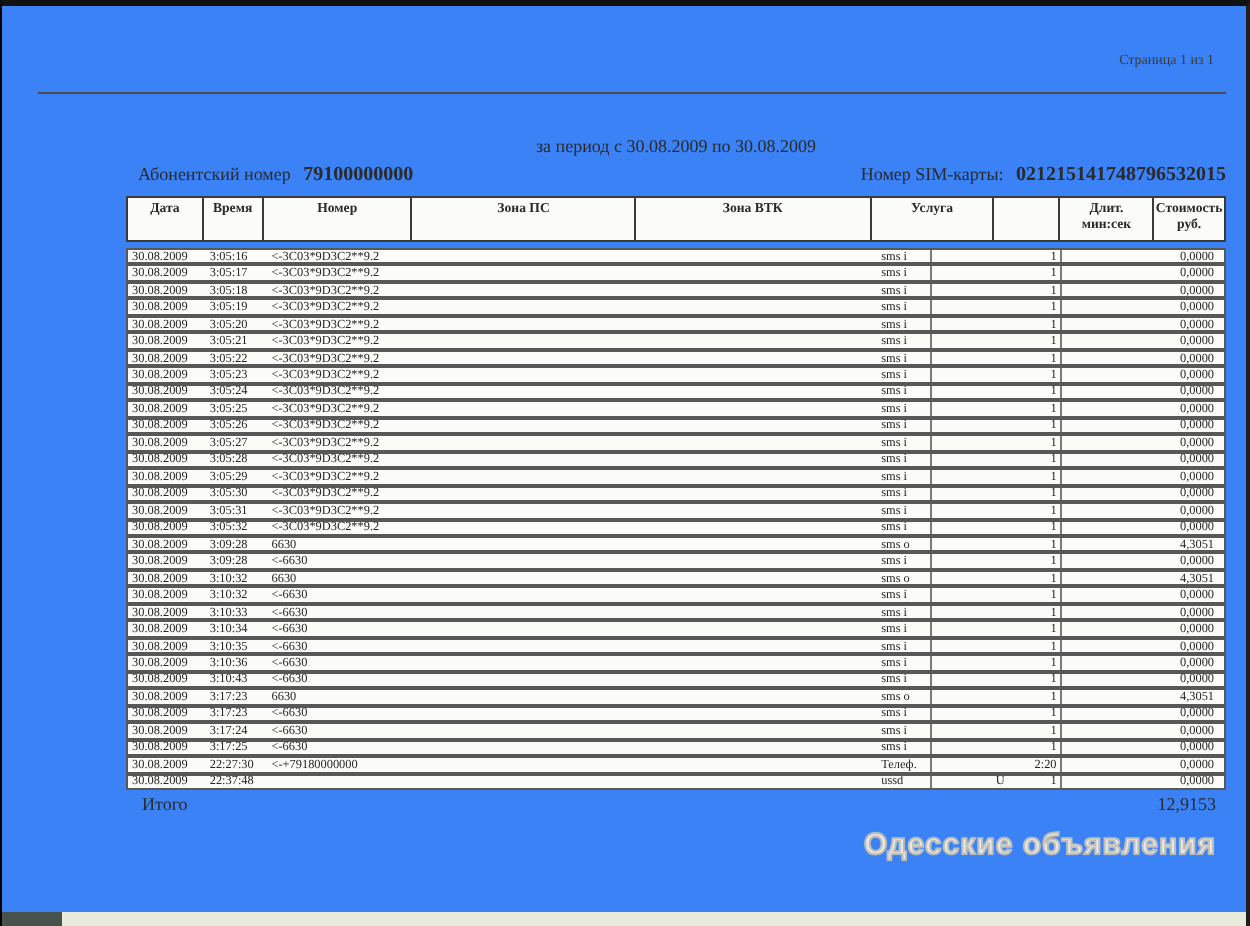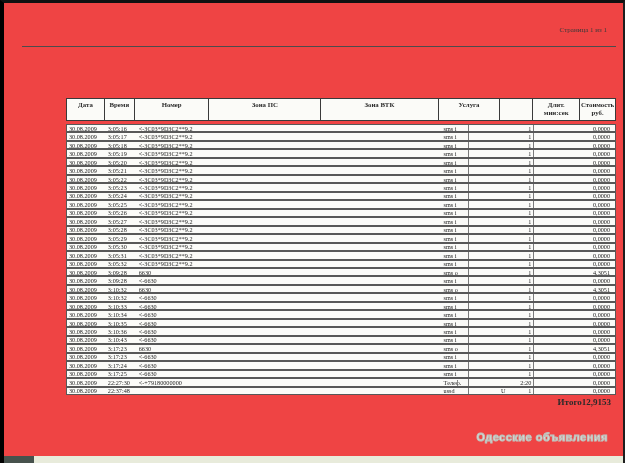--- a/index.html
+++ b/index.html
@@ -1,19 +1,19 @@
 <!DOCTYPE html>
 <html><head>
 <meta charset="utf-8">
 <style>
   html, body { margin:0; padding:0; background:#888; }
   .photo {
     position:relative; width:625px; height:463px; overflow:hidden;
-    background:#ef4444; box-sizing:border-box;
-    border-top:3px solid #111; border-right:2px solid #1e1e1e; border-left:4px solid #000000;
+    background:#3b82f6; box-sizing:border-box;
+    border-top:3px solid #111; border-right:2px solid #1e1e1e; border-left:1px solid #000000;
     font-family:"Liberation Serif", serif; color:#2a2a2a;
   }
   .page-indicator { position:absolute; top:23px; right:16px; font-size:7px; color:#3a3a3a; }
   .topline { position:absolute; top:43px; left:18px; width:594px; border-top:1px solid #4c4c4c; }
   .doc-title { position:absolute; top:47px; left:62px; width:550px; text-align:center; font-size:12.5px; font-weight:bold; letter-spacing:0.2px; }
   .doc-period { position:absolute; top:65px; left:62px; width:550px; text-align:center; font-size:9px; }
   .acct-row { position:absolute; top:79px; left:68px; width:544px; display:flex; justify-content:space-between; align-items:baseline; font-size:9px; }
   .acct-left, .acct-right { white-space:nowrap; }
   .num-bold { font-weight:bold; font-size:10px; margin-left:4px; }
 
@@ -41,45 +41,56 @@
   .c-num  { width:75px; padding-left:4px; }
   .c-ps   { width:112px; }
   .c-vtk  { width:118px; }
   .c-usl  { width:30px; padding-left:5px; border-right:1px solid #7a7a7a; height:100%; display:flex; align-items:center; }
   .c-flag { width:38px; text-align:right; padding-right:1px; }
   .c-dur  { width:27px; text-align:right; padding-right:2px; }
   .c-cost { width:82px; text-align:right; padding-right:5px; border-left:1px solid #7a7a7a; height:100%; display:flex; align-items:center; justify-content:flex-end; }
 
   .total-row {
     position:absolute; top:394px; left:62px; width:550px;
-    display:flex; justify-content:flex-end; font-weight:bold; font-size:9px;
+    display:flex; justify-content:space-between; font-weight:normal; font-size:9px;
   }
   .total-label { padding-left:8px; }
   .total-value { padding-right:5px; }
 
   .watermark {
     position:absolute; top:411px; right:15px; text-align:right;
     font-family:"Liberation Sans", sans-serif; font-weight:bold;
     color:#e9e9e5; -webkit-text-stroke:1px #bfbfb9; text-shadow:0 0 1px #c6c6c0;
   }
   .wm1 { font-size:25px; line-height:1.1; letter-spacing:1px; }
-  .wm2 { font-size:11px; line-height:1.1; margin-top:17px; letter-spacing:0.5px; }
+  .wm2 { font-size:15px; line-height:1.1; margin-top:1px; letter-spacing:0.5px; }
 
   .bottom-strip { position:absolute; bottom:0; left:0; width:625px; height:7px; background:#e8ebdb; }
   .bottom-corner { position:absolute; bottom:0; left:0; width:30px; height:7px; background:#47524d; }
 </style>
 </head>
 <body>
 
 <div class="photo">
 
   <div class="page-indicator">Страница 1 из 1</div>
   <div class="topline"></div>
 
-
+  <div class="doc-period">за период с 30.08.2009 по 30.08.2009</div>
+
+  <div class="acct-row">
+    <div class="acct-left">
+      <span>Абонентский номер</span>
+      <span class="num-bold">79100000000</span>
+    </div>
+    <div class="acct-right">
+      <span>Номер SIM-карты:</span>
+      <span class="num-bold">021215141748796532015</span>
+    </div>
+  </div>
 
   <div class="thead">
     <div class="th h0">Дата</div>
     <div class="th h1">Время</div>
     <div class="th h2">Номер</div>
     <div class="th h3">Зона ПС</div>
     <div class="th h4">Зона ВТК</div>
     <div class="th h5">Услуга</div>
     <div class="th h6"></div>
     <div class="th h7">Длит.

